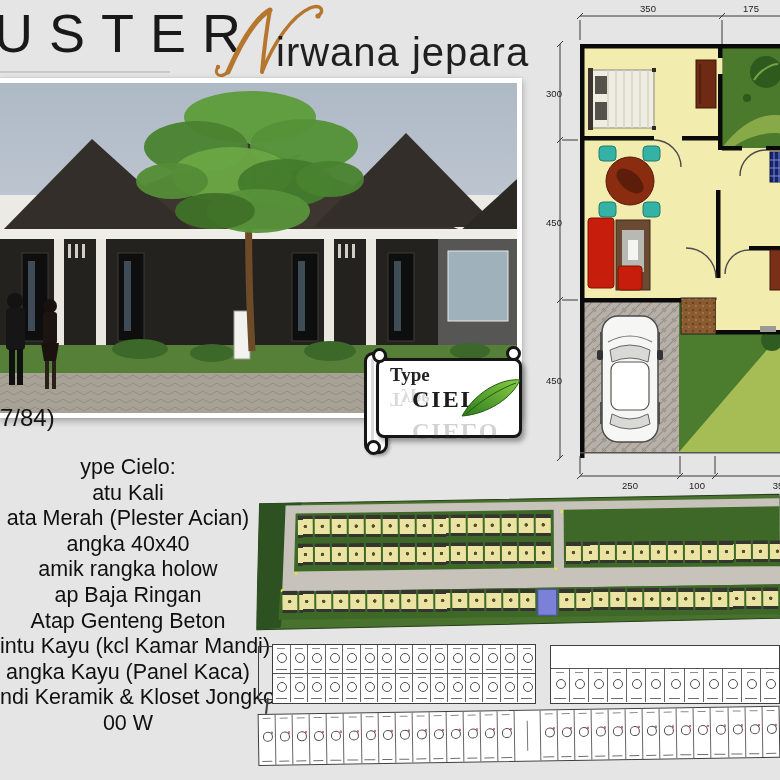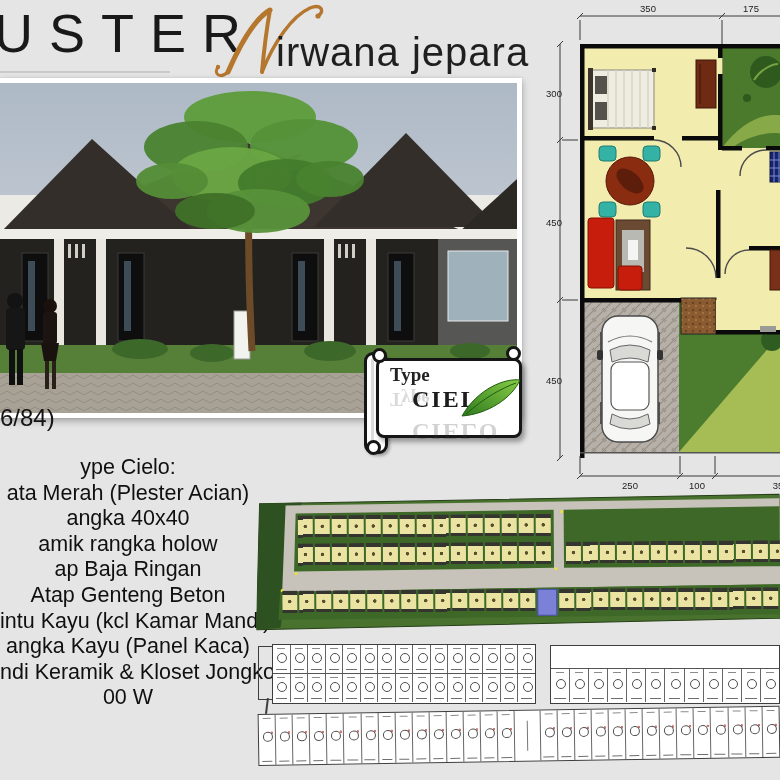--- a/index.html
+++ b/index.html
@@ -196,40 +196,41 @@
           <circle cx="10" cy="7" r="7" fill="#1a110c"></circle>
           <rect x="3" y="13" width="14" height="32" rx="3" fill="#1c1410"></rect>
           <polygon points="1,44 19,44 16,62 4,62" fill="#1a120e"></polygon>
           <rect x="5" y="62" width="4" height="28" fill="#2a201a"></rect>
           <rect x="12" y="62" width="4" height="28" fill="#2a201a"></rect>
         </g>
       </g>
     </svg>
   </div>
 
-  <div class="photo-caption">6/84)</div>
+  <div class="photo-caption">7/84)</div>
 
   <div class="sign">
     <div class="roll"></div>
     <div class="board"></div>
     <div class="pin tl"></div>
     <div class="pin tr"></div>
     <div class="pin bl"></div>
     <div class="r1">Type</div>
     <div class="r2">CIELO</div>
     <div class="t1">Type</div>
     <div class="t2">CIELO</div>
     <svg class="leaf" viewBox="0 0 62 42">
       <path d="M2,40 C18,12 46,2 60,4 C52,22 28,38 2,40 Z" fill="url(#leafg)" stroke="#1f5c10" stroke-width="1"></path>
       <path d="M6,38 C24,22 42,12 56,7" fill="none" stroke="#1f5c10" stroke-width="1"></path>
     </svg>
   </div>
 
   <div class="specs">
     <div>ype Cielo:</div>
+    <div>atu Kali</div>
     <div>ata Merah (Plester Acian)</div>
     <div>angka 40x40</div>
     <div>amik rangka holow</div>
     <div>ap Baja Ringan</div>
     <div>Atap Genteng Beton</div>
     <div>intu Kayu (kcl Kamar Mandi)</div>
     <div>angka Kayu (Panel Kaca)</div>
     <div>ndi Keramik &amp; Kloset Jongkok</div>
     <div>00 W</div>
   </div>

